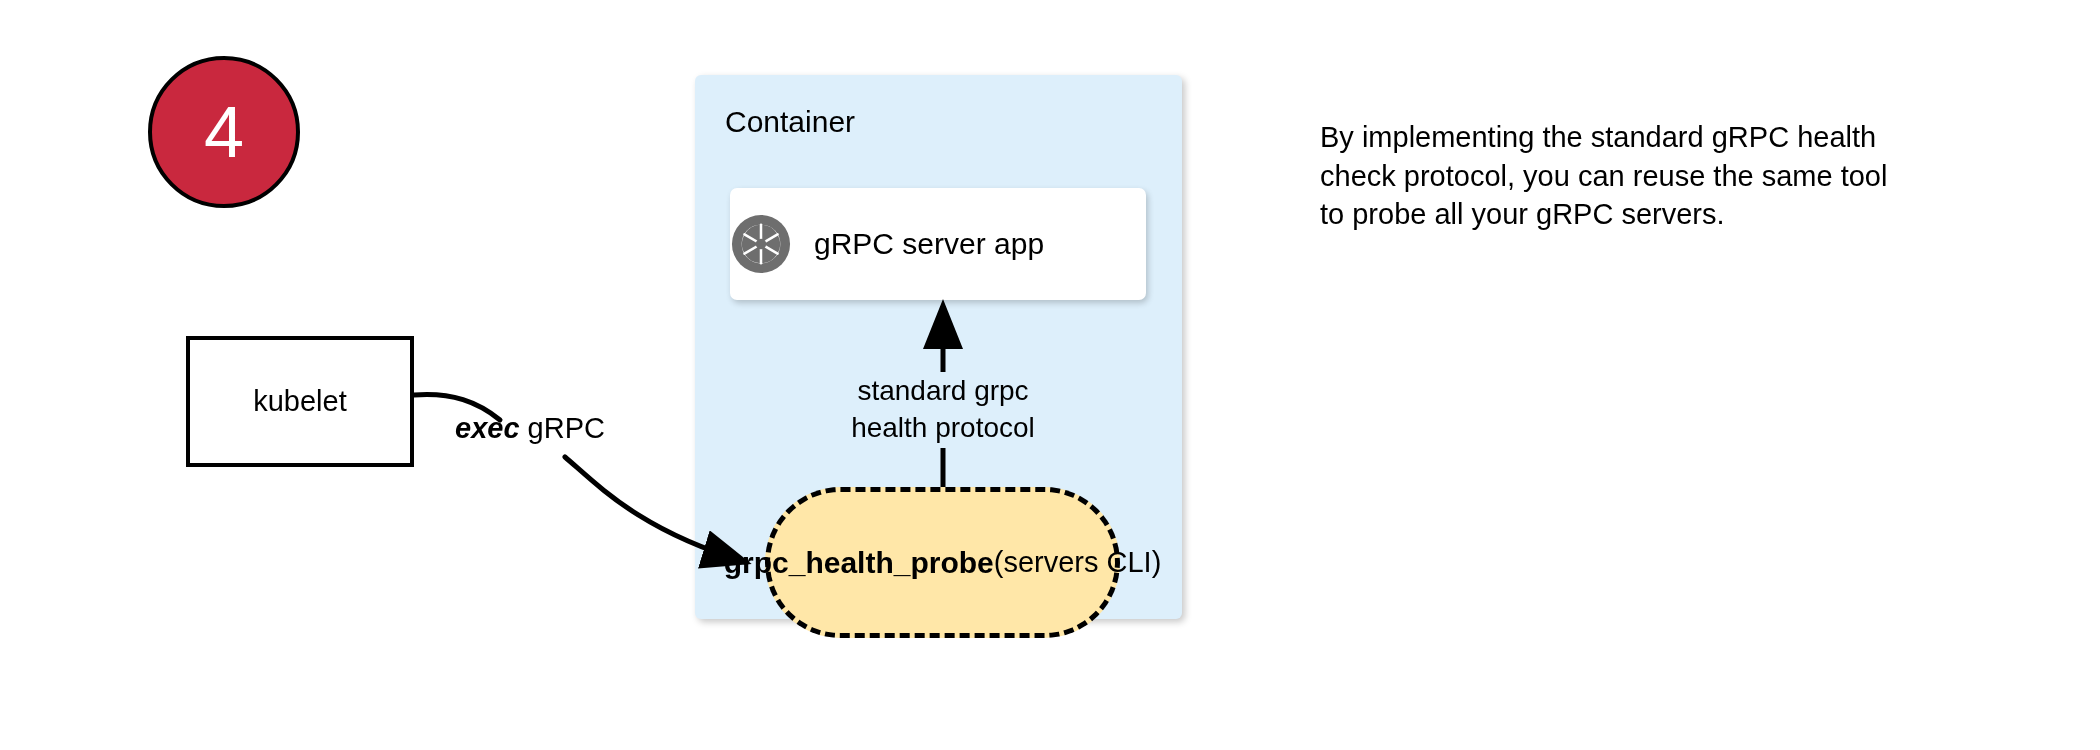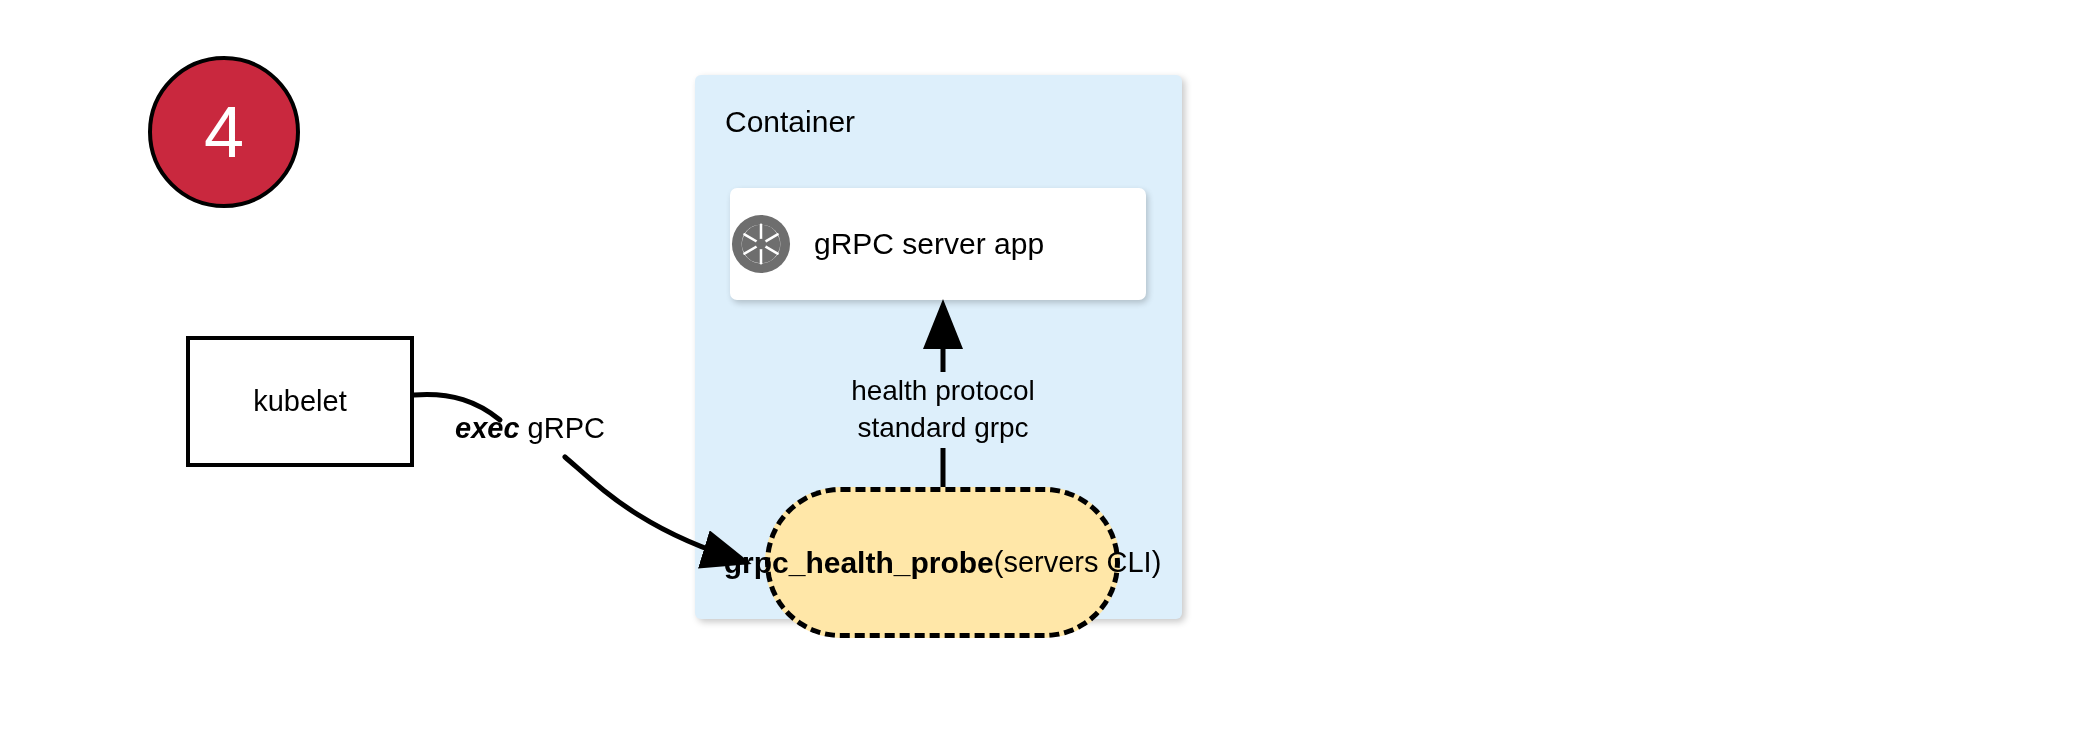--- a/index.html
+++ b/index.html
@@ -248,18 +248,19 @@
     <path d="M 943 487 L 943 448" fill="none" stroke="#000000" stroke-width="5"></path>
 
     <path d="M 943 372 L 943 306" fill="none" stroke="#000000" stroke-width="5" marker-end="url(#arrowhead)"></path>
   </svg>
 
   <div class="edge-label-exec">
     <b>exec</b><span> gRPC</span>
   </div>
 
   <div class="edge-label-protocol">
+    <div>standard grpc</div>
     <div>health protocol</div>
-    <div>standard grpc</div>
-  </div>
-
+  </div>
+
+  <div class="side-note">By implementing the standard gRPC health check protocol, you can reuse the same tool to probe all your gRPC servers.</div>
 
 </div>
 
 </body></html>

